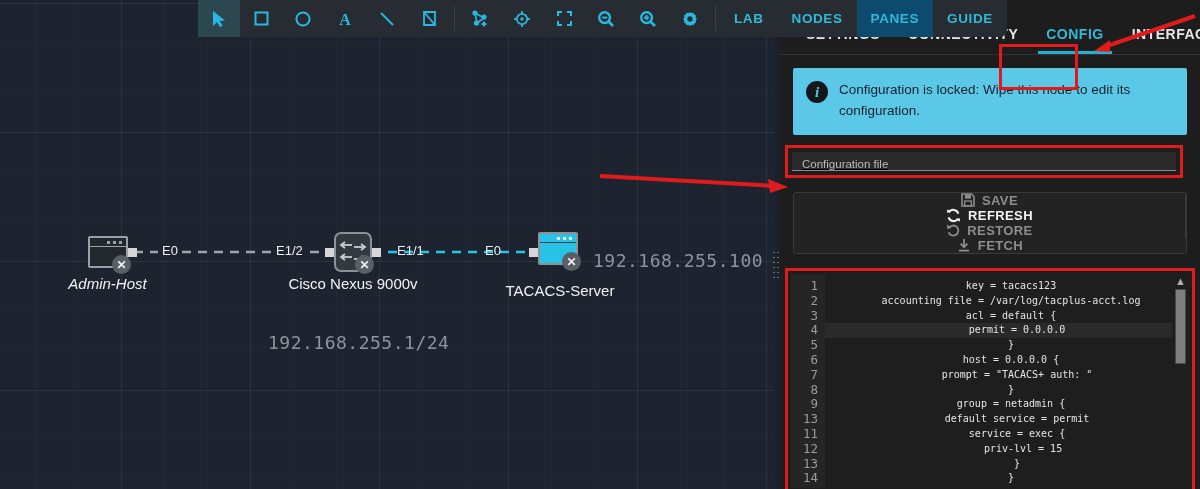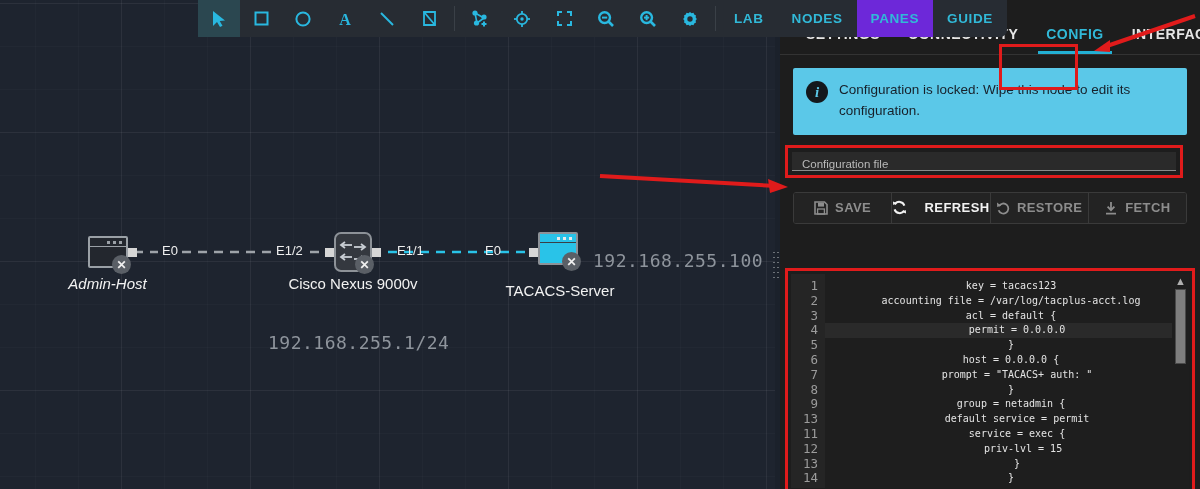--- a/index.html
+++ b/index.html
@@ -37,21 +37,21 @@
     cursor: pointer;
   }
   .tool.active { background: #2b4750; }
   .tool svg { display: block; }
   .tool-sep { width: 1px; background: #3a4047; margin: 6px 4px; }
   .ttab {
     display: flex; align-items: center; padding: 0 14px;
     color: #31b9d8; font-size: 13.5px; font-weight: bold; letter-spacing: .6px;
     cursor: pointer;
   }
-  .ttab.active { background: #6d28d9; }
+  .ttab.active { background: #0c4a6e; }
 
   
   #panel {
     position: absolute; right: 0; top: 0; width: 420px; height: 489px;
     background: #1d1d1d;
     z-index: 20;
   }
   #drag-handle {
     position: absolute; left: 772px; top: 250px; width: 8px; height: 32px;
     z-index: 40;
@@ -88,49 +88,50 @@
     margin-top: 1px;
   }
   #banner .btext {
     color: #17202a; font-size: 13.5px; line-height: 1.55; max-width: 320px;
   }
 
   
   #cfgfile-wrap {
     position: relative; margin: 10px 17px 0 5px; padding: 4px;
     border: 3px solid #e01b1b;
+    text-decoration: underline;
   }
   #cfgfile {
     background: #2a2a2a; padding: 6px 10px 0 10px; cursor: pointer;
     border-bottom: 1px solid #8a8a8a;
   }
   #cfgfile .lbl { color: #b9b9b9; font-size: 11.5px; }
   #cfgfile .row {
     display: flex; align-items: center; justify-content: space-between;
     padding: 2px 0 7px 0;
   }
   #cfgfile .val { color: #f2f2f2; font-size: 17px; }
   .caret {
     width: 0; height: 0; border-left: 8px solid transparent;
     border-right: 8px solid transparent; border-top: 9px solid #d8d8d8;
   }
 
   
   #actions {
     display: flex; margin: 14px 13px 0 13px;
-    border: 1px solid #3a3a3a; border-radius: 3px; overflow: hidden;
+    border: 1px solid #3a3a3a; border-radius: 3px; overflow: hidden; flex-direction: column;
   }
   .abtn {
     flex: 1; display: flex; align-items: center; justify-content: center;
     gap: 7px; height: 30px; font-size: 13px; font-weight: bold;
     letter-spacing: .4px; color: #8d8d8d; cursor: pointer;
     border-right: 1px solid #3a3a3a; background: #232323;
   }
   .abtn:last-child { border-right: none; }
-  .abtn.enabled { color: #f2f2f2; cursor: pointer; justify-content: space-between; }
+  .abtn.enabled { color: #f2f2f2; cursor: pointer; }
   .abtn.disabled { cursor: default; }
 
   
   #editor-wrap {
     position: absolute; left: 5px; right: 5px; top: 268px; bottom: -5px;
     border: 3px solid #e01b1b;
   }
   #editor {
     position: absolute; inset: 3px;
     background: #1e1e1e; overflow: hidden;

